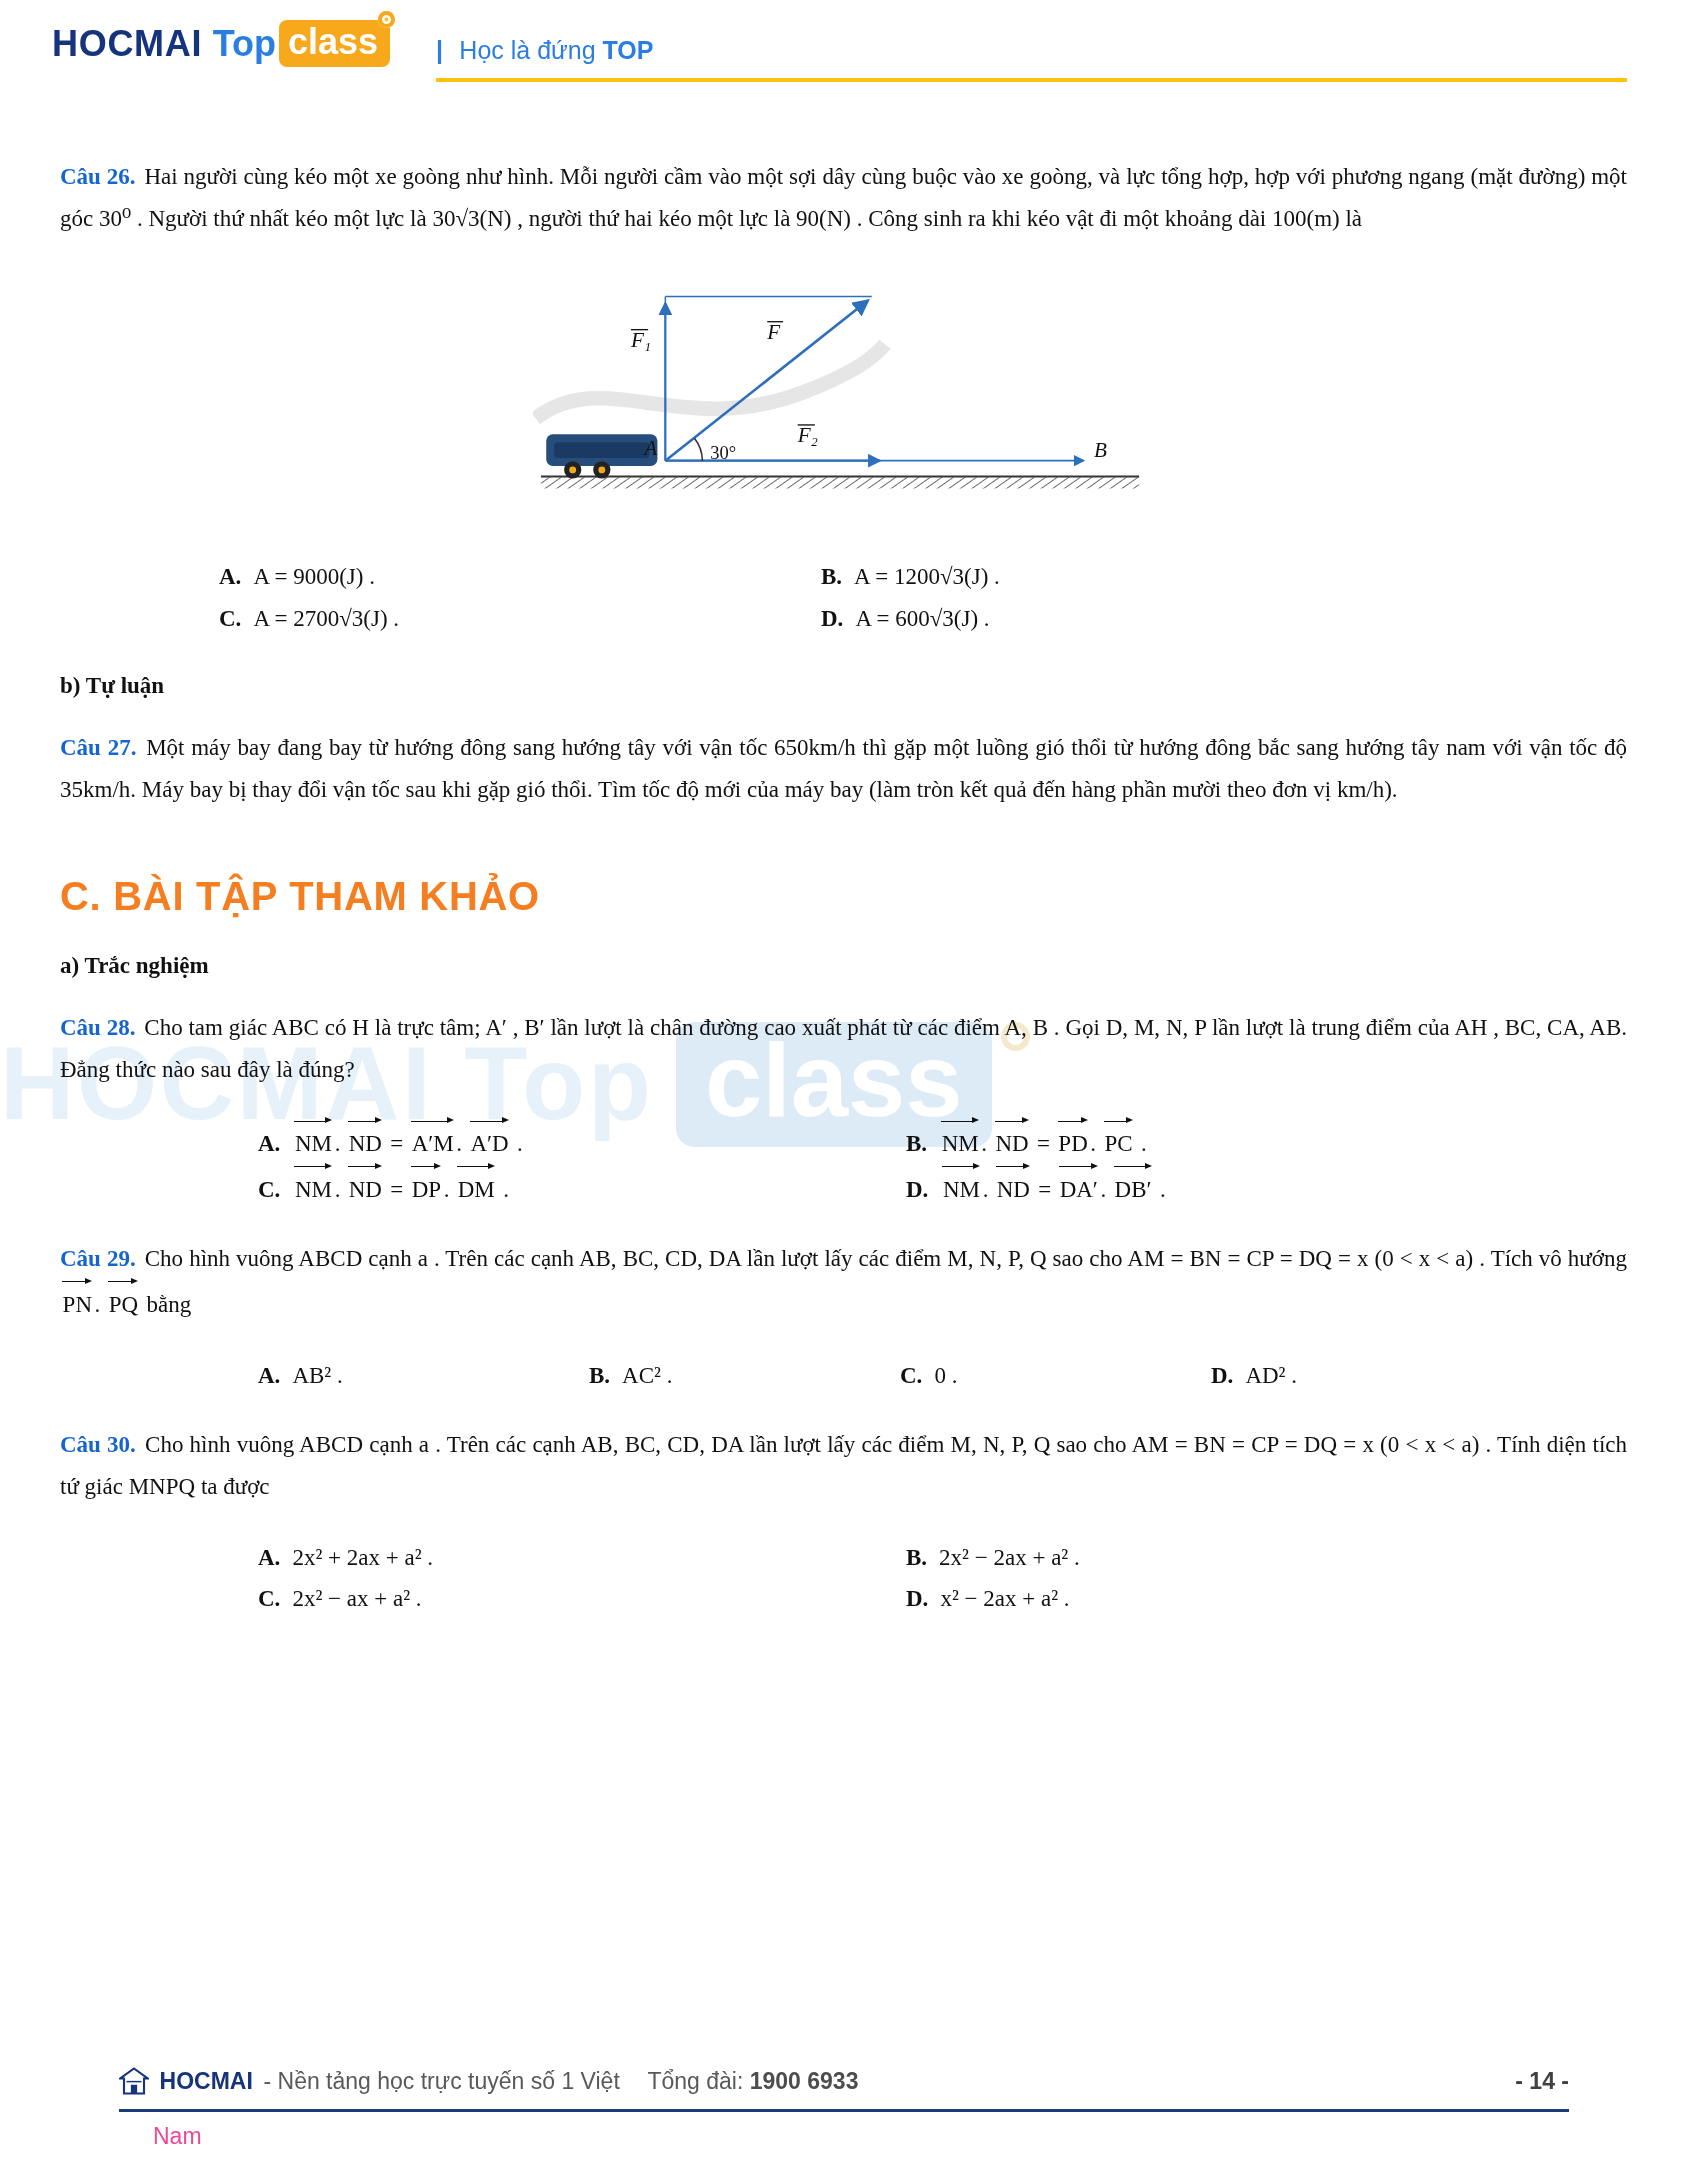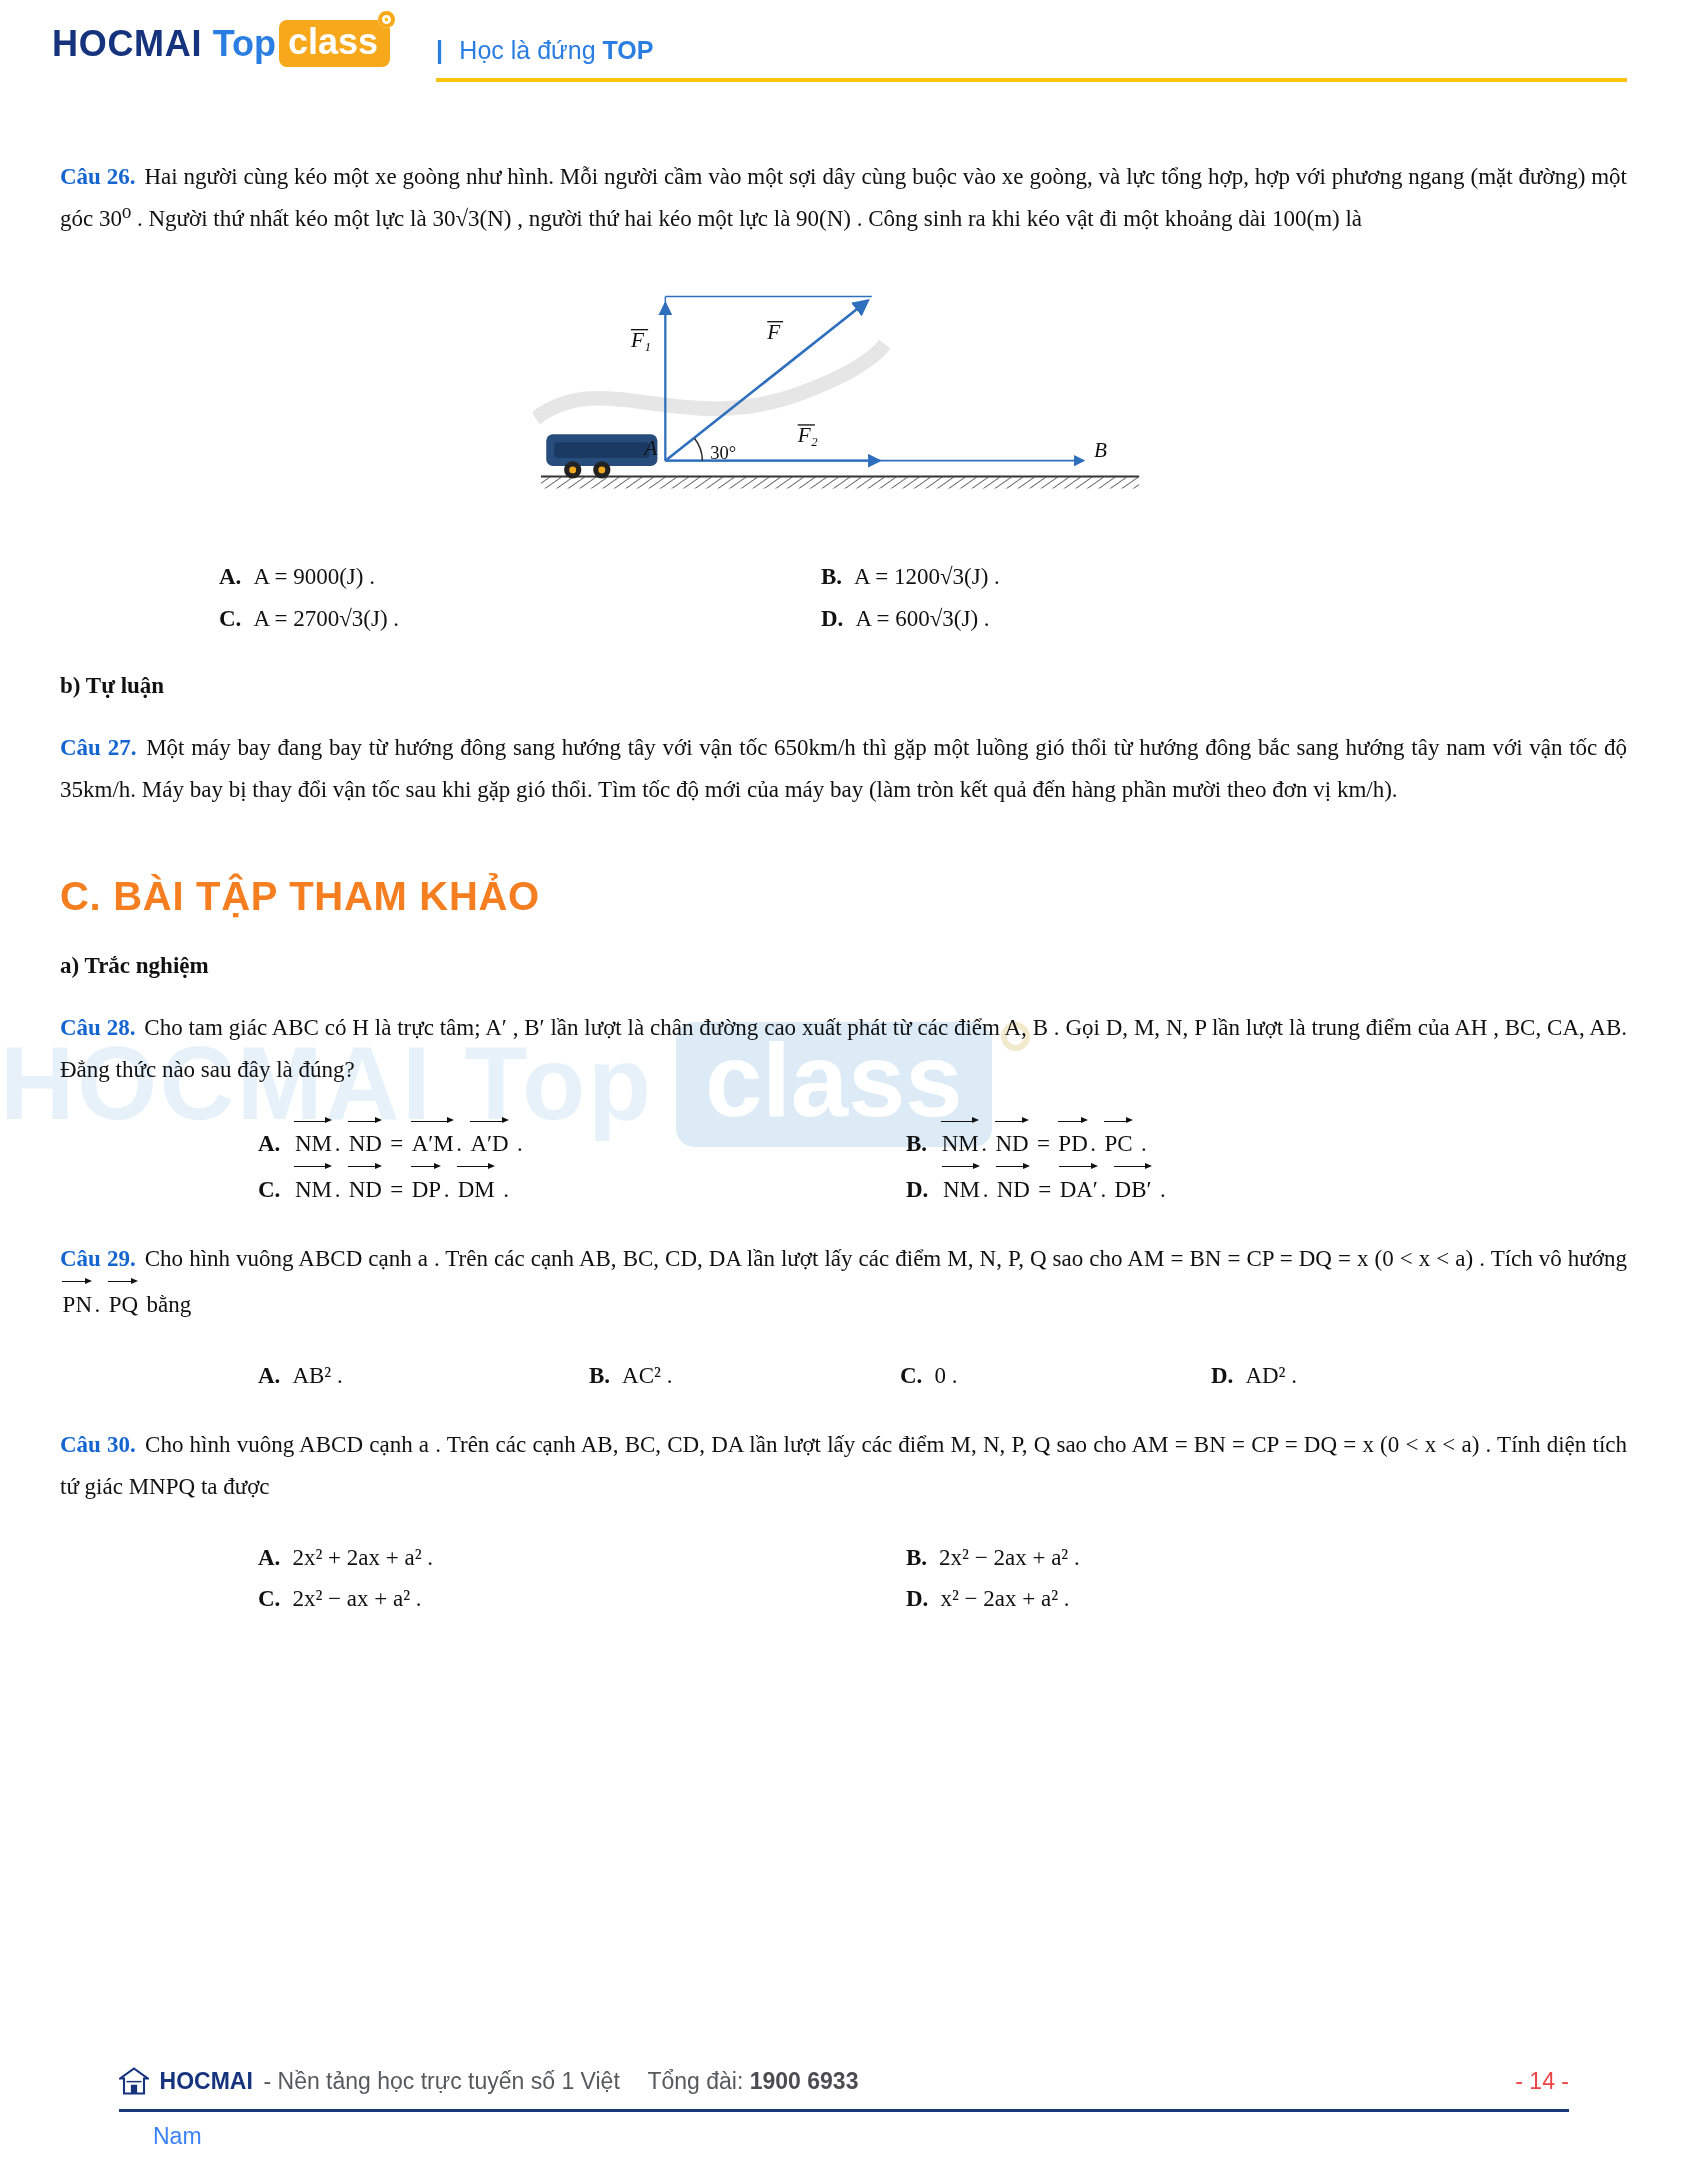--- a/index.html
+++ b/index.html
@@ -47,22 +47,22 @@
   .vec::before{content:"";position:absolute;top:1.3px;left:-0.7px;right:6px;border-top:1.7px solid #111;}
   .vec::after{content:"";position:absolute;top:-2px;right:0;width:0;height:0;
               border-left:7.3px solid #111;border-top:3.6px solid transparent;border-bottom:3.6px solid transparent;}
   
   .footer{position:absolute;left:119px;right:118px;bottom:33px;z-index:2;
           font-family:"Liberation Sans","DejaVu Sans",sans-serif;font-size:23px;color:#58595b;}
   .footer-row{display:flex;align-items:center;gap:10.6px;padding-bottom:13.2px;border-bottom:3.3px solid #1b3a7a;}
   .f-brand{color:#16337d;font-weight:bold;}
   .f-hot{margin-left:17px;}
   .f-hot b{color:#4d4d4f;}
-  .f-page{margin-left:auto;font-weight:normal;color:#ef4444;}
-  .f-nam{margin-top:10.6px;margin-left:34px;color:#3b82f6;}
+  .f-page{margin-left:auto;font-weight:bold;color:#404040;}
+  .f-nam{margin-top:10.6px;margin-left:34px;color:#ec4899;}
 </style>
 </head>
 <body>
 
 <div class="page">
 
   <div class="watermark">
     <span class="wm-text">HOCMAI Top</span>
     <span class="wm-badge">class</span>
     <span class="wm-dot"></span>

